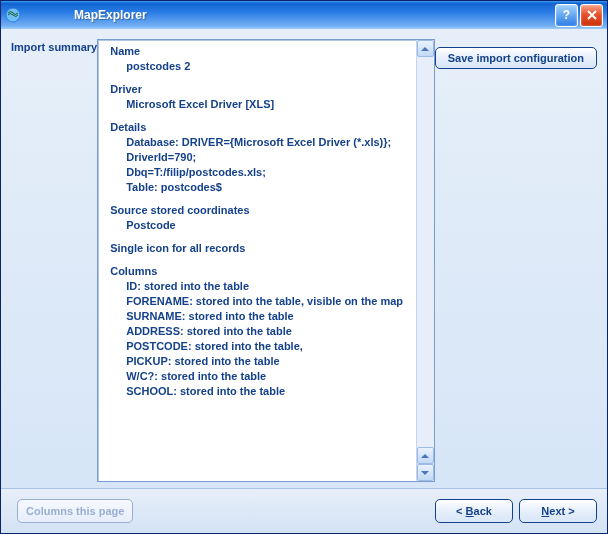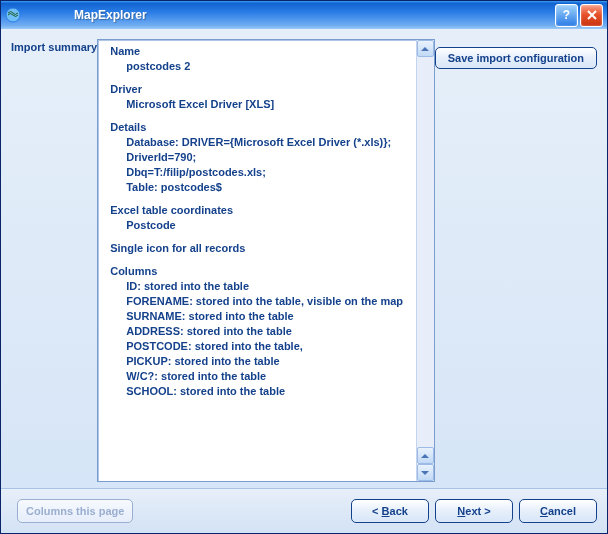--- a/index.html
+++ b/index.html
@@ -199,21 +199,21 @@
         <div class="spacer"></div>
         <div class="hdr">Driver</div>
         <div class="val">Microsoft Excel Driver [XLS]</div>
         <div class="spacer"></div>
         <div class="hdr">Details</div>
         <div class="val">Database: DRIVER={Microsoft Excel Driver (*.xls)};</div>
         <div class="val">DriverId=790;</div>
         <div class="val">Dbq=T:/filip/postcodes.xls;</div>
         <div class="val">Table: postcodes$</div>
         <div class="spacer"></div>
-        <div class="hdr">Excel table coordinates</div>
+        <div class="hdr">Source stored coordinates</div>
         <div class="val">Postcode</div>
         <div class="spacer"></div>
         <div class="hdr">Single icon for all records</div>
         <div class="spacer"></div>
         <div class="hdr">Columns</div>
         <div class="val">ID: stored into the table</div>
         <div class="val">FORENAME: stored into the table, visible on the map</div>
         <div class="val">SURNAME: stored into the table</div>
         <div class="val">ADDRESS: stored into the table</div>
         <div class="val">POSTCODE: stored into the table,</div>
@@ -238,15 +238,14 @@
     <div class="button-row">
       <button class="xp-button">Save import configuration</button>
     </div>
   </div>
 
   <div class="footer">
     <button class="xp-button disabled">Columns this page</button>
     <div class="spacer-flex"></div>
     <button class="xp-button"><span>&lt; </span><span class="underline">B</span><span>ack</span></button>
     <button class="xp-button"><span class="underline">N</span><span>ext &gt;</span></button>
-    <button class="xp-button"><span class="underline">C</span><span>ancel</span></button>
   </div>
 </div>
 
 </body></html>

